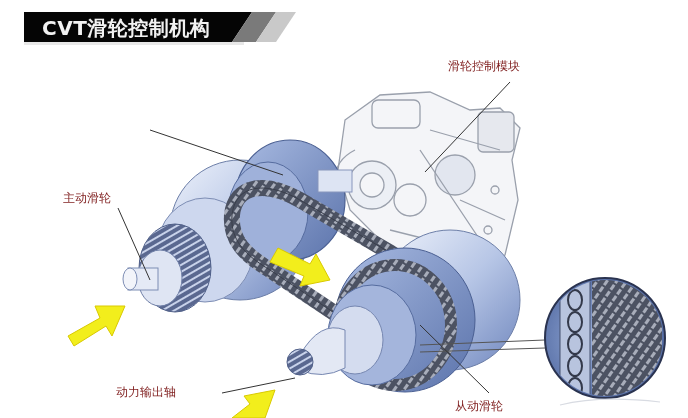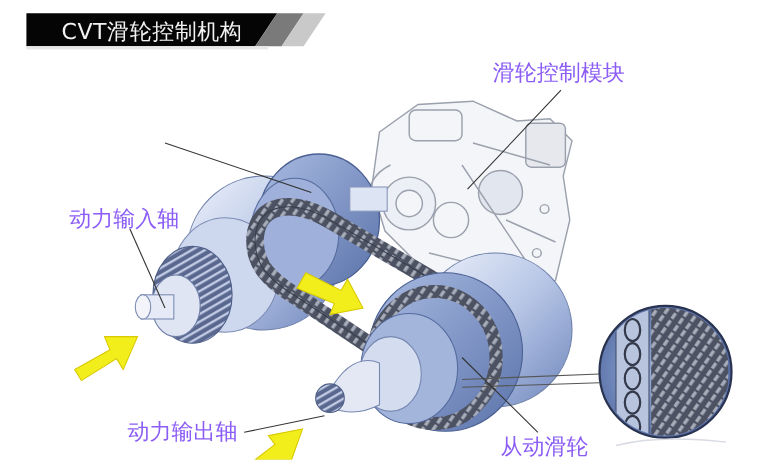--- a/index.html
+++ b/index.html
@@ -3,26 +3,26 @@
 <meta charset="utf-8">
 <style>
   html, body { margin:0; padding:0; }
   body {
     width:688px; height:418px; overflow:hidden; position:relative;
     background:#ffffff;
     font-family: "DejaVu Sans", "Liberation Sans", sans-serif;
   }
   #stage { position:absolute; left:0; top:0; width:688px; height:418px; }
   .title-text {
-    position:absolute; left:56px; top:15px; height:26px; line-height:26px;
-    color:#f2f2f2; font-size:20px; font-weight:normal; letter-spacing:0.5px;
+    position:absolute; left:42px; top:15px; height:26px; line-height:26px;
+    color:#f2f2f2; font-size:20px; font-weight:bold; letter-spacing:0.5px;
     white-space:nowrap;
   }
   .label {
-    position:absolute; color:#8b5cf6; font-size:20px; line-height:20px;
+    position:absolute; color:#7f1d1d; font-size:12px; line-height:20px;
     white-space:nowrap; background:rgba(255,255,255,0.55);
   }
   svg { position:absolute; left:0; top:0; }
 </style>
 </head>
 <body>
 
 <div id="stage">
 
   <svg class="title-banner-svg" width="688" height="418">
@@ -133,16 +133,16 @@
     <g fill="#f2ee1c" stroke="#d9c900" stroke-width="1">
       <polygon points="68,336 100,318 95,306 125,306 112,336 106,326 74,346"></polygon>
       <polygon points="278,248 310,264 316,254 330,280 300,286 304,276 270,262"></polygon>
       <polygon points="232,418 250,404 244,396 275,390 265,418"></polygon>
     </g>
 
     <path d="M560,405 Q600,395 660,402" stroke="#d8dbe2" stroke-width="1.2" fill="none"></path>
   </svg>
 
   <div class="label" style="left:448px; top:56px;">滑轮控制模块</div>
-  <div class="label" style="left:63px; top:188px;">动力输入轴</div>
+  <div class="label" style="left:63px; top:188px;">主动滑轮</div>
   <div class="label" style="left:455px; top:396px;">从动滑轮</div>
   <div class="label" style="left:116px; top:382px;">动力输出轴</div>
 </div>
 
 </body></html>

